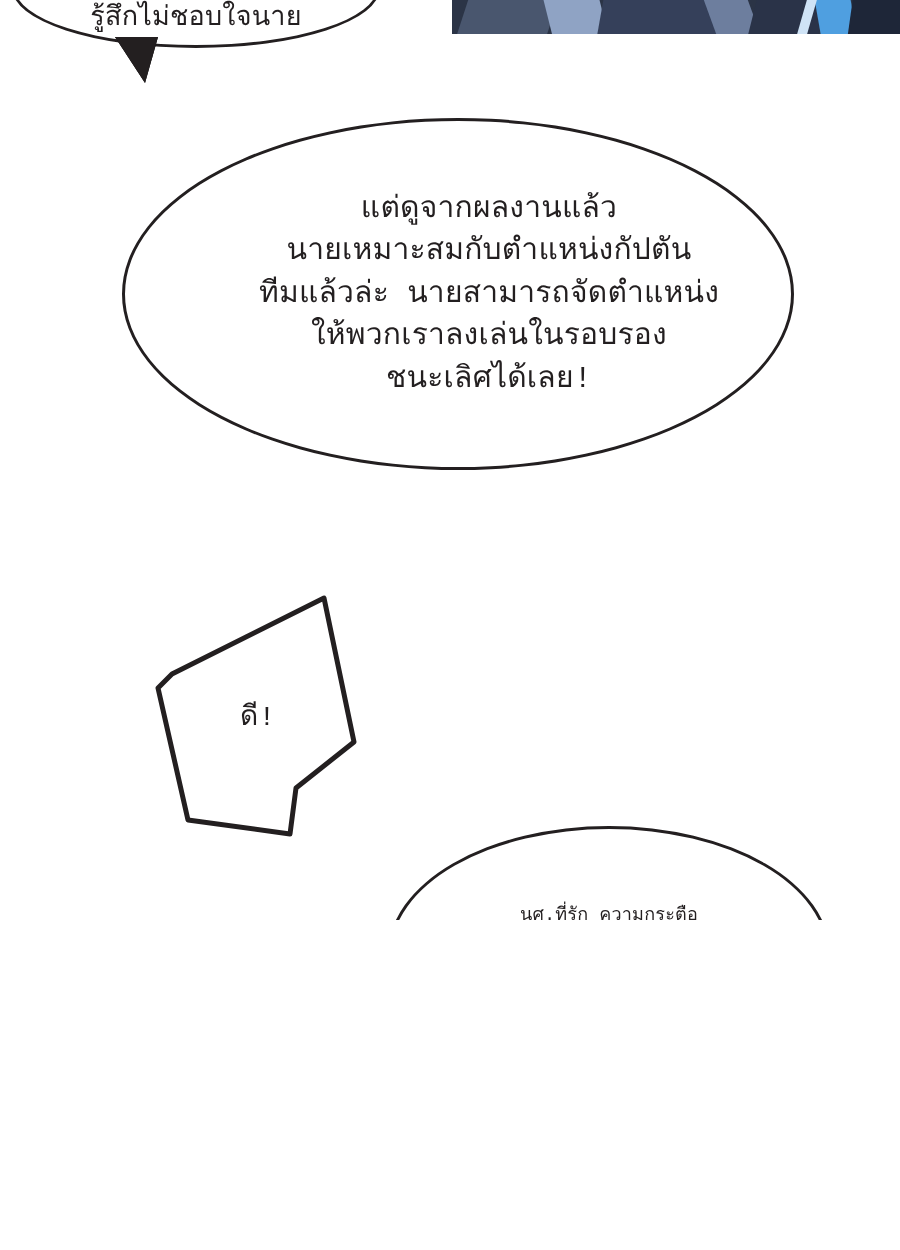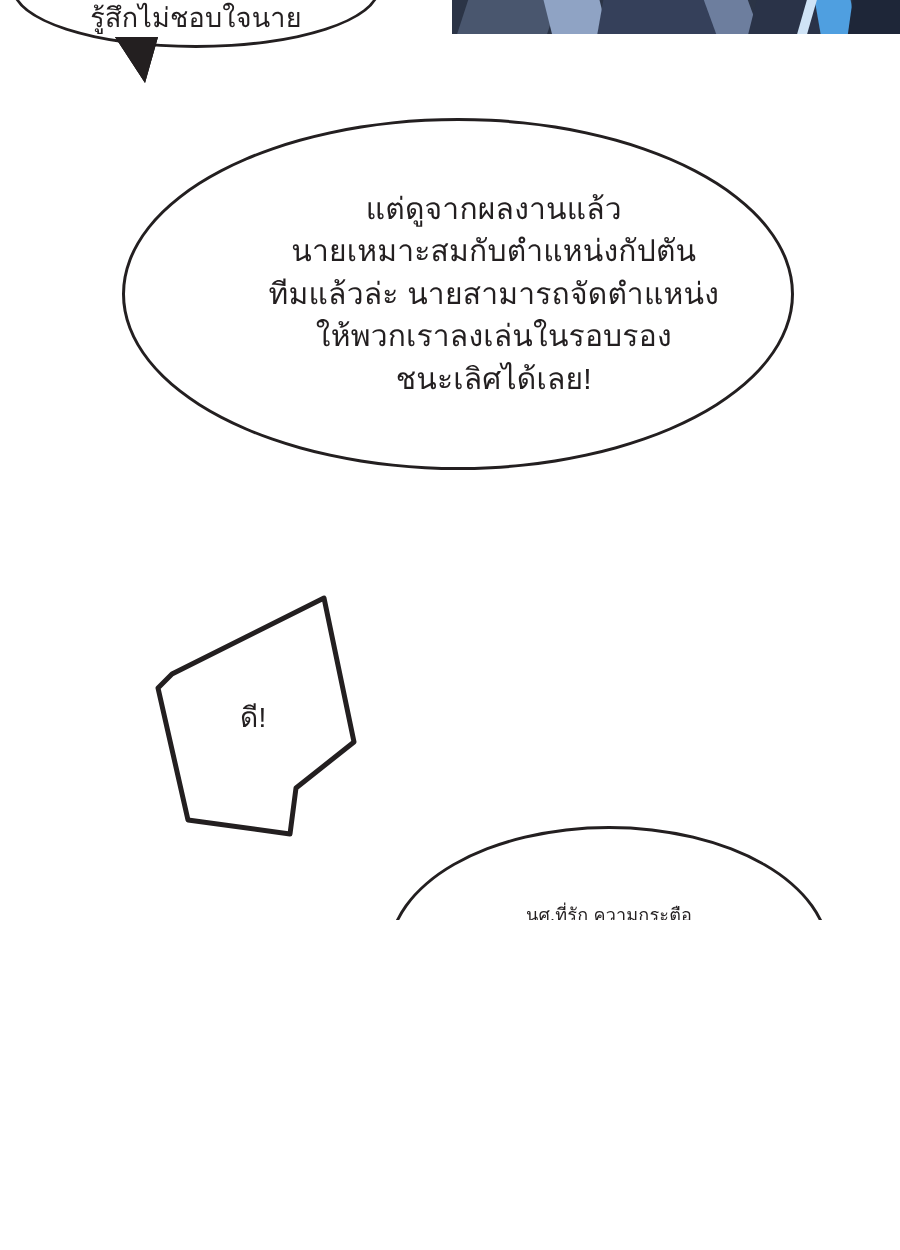--- a/index.html
+++ b/index.html
@@ -6,21 +6,21 @@
     margin: 0;
     padding: 0;
     background: #ffffff;
   }
   #page {
     position: relative;
     width: 900px;
     height: 920px;
     overflow: hidden;
     background: #ffffff;
-    font-family: Liberation Sans, sans-serif;
+    font-family: Liberation Mono, monospace;
   }
 
   
   .panel-art-top {
     position: absolute;
     left: 452px;
     top: 0;
     width: 448px;
     height: 34px;
     background: #2b3446;

